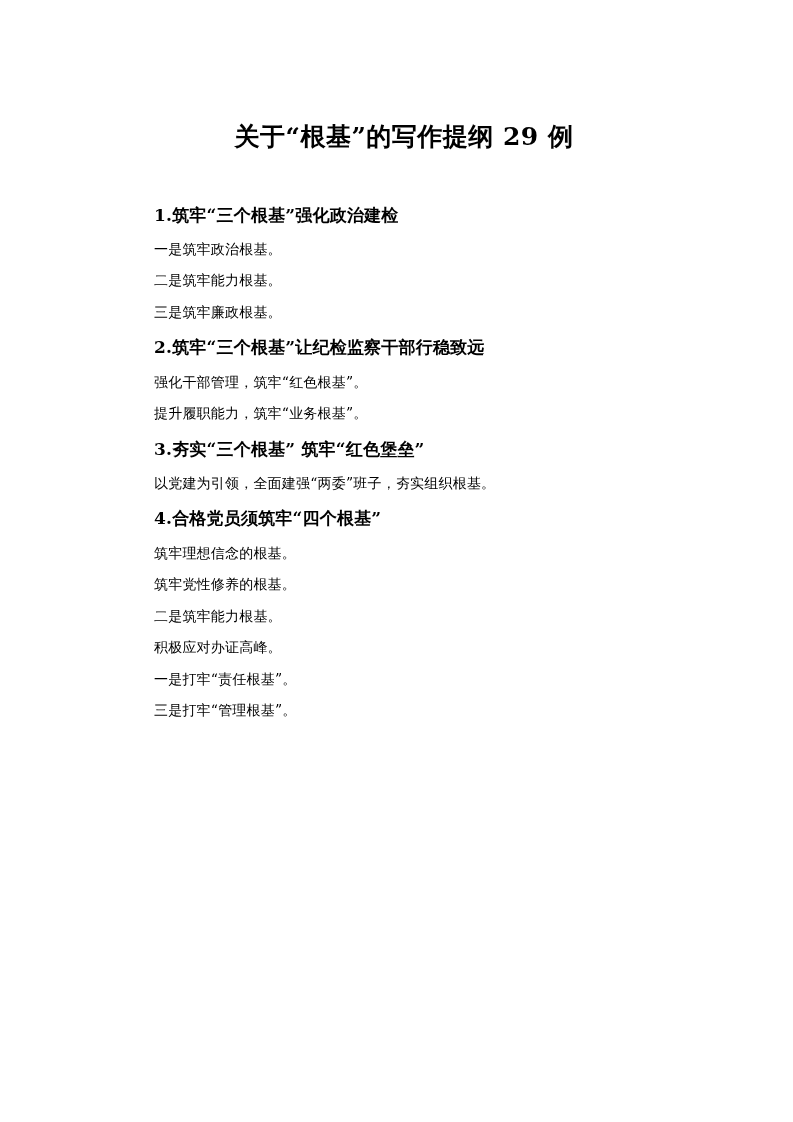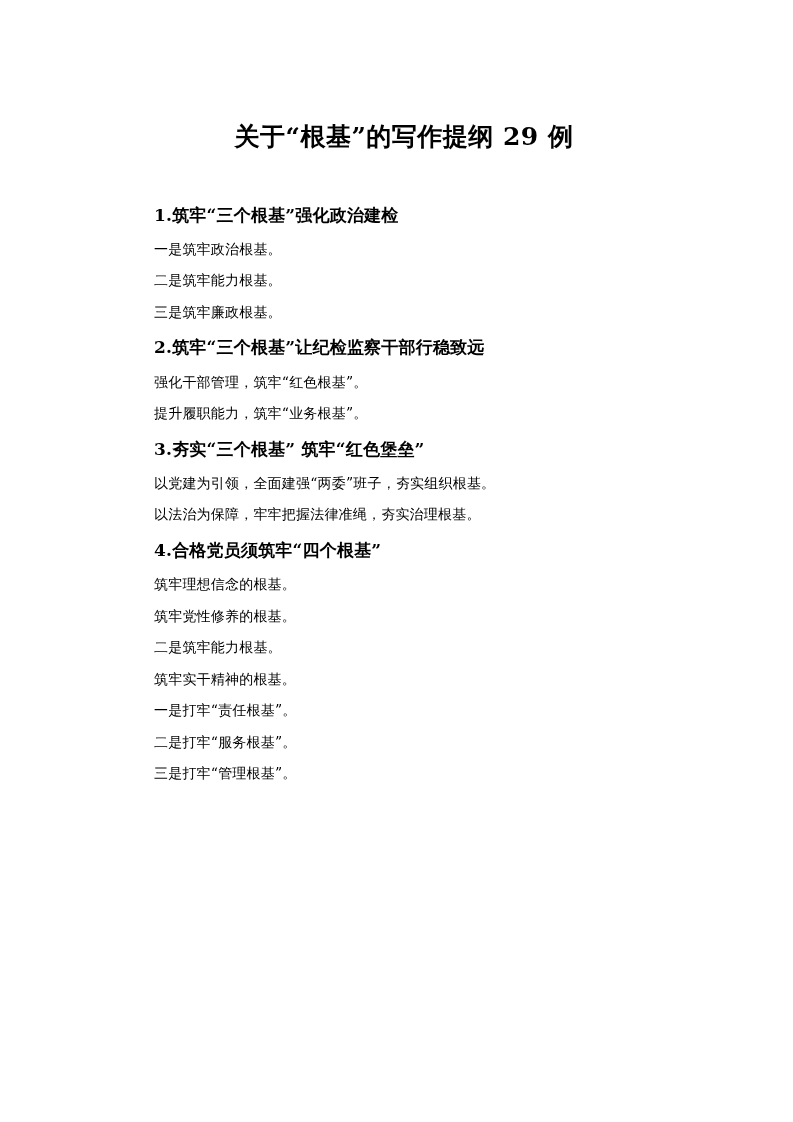--- a/index.html
+++ b/index.html
@@ -75,31 +75,29 @@
 
     <div class="section">
       <div class="section-heading">2.筑牢“三个根基”让纪检监察干部行稳致远</div>
       <div class="section-line">强化干部管理，筑牢“红色根基”。</div>
       <div class="section-line">提升履职能力，筑牢“业务根基”。</div>
     </div>
 
     <div class="section">
       <div class="section-heading">3.夯实“三个根基” 筑牢“红色堡垒”</div>
       <div class="section-line">以党建为引领，全面建强“两委”班子，夯实组织根基。</div>
-      <div class="section-line">以法治为保障，牢牢把握法律准绳，夯实治理根基。</div>
     </div>
 
     <div class="section">
       <div class="section-heading">4.合格党员须筑牢“四个根基”</div>
       <div class="section-line">筑牢理想信念的根基。</div>
       <div class="section-line">筑牢党性修养的根基。</div>
       <div class="section-line">二是筑牢能力根基。</div>
-      <div class="section-line">筑牢实干精神的根基。</div>
+      <div class="section-line">积极应对办证高峰。</div>
     </div>
 
     <div class="section">
       <div class="section-line">一是打牢“责任根基”。</div>
-      <div class="section-line">二是打牢“服务根基”。</div>
       <div class="section-line">三是打牢“管理根基”。</div>
     </div>
 
   </div>
 </div>
 
 </body></html>

